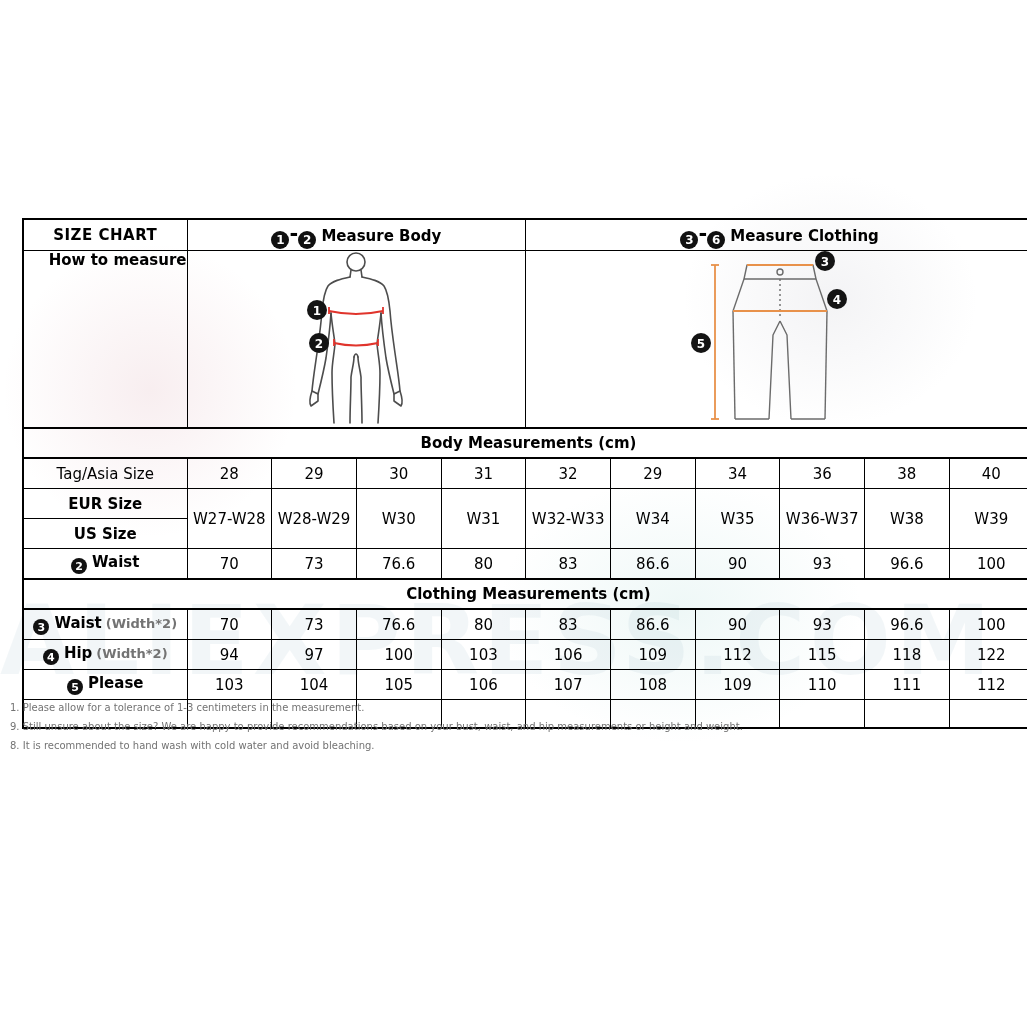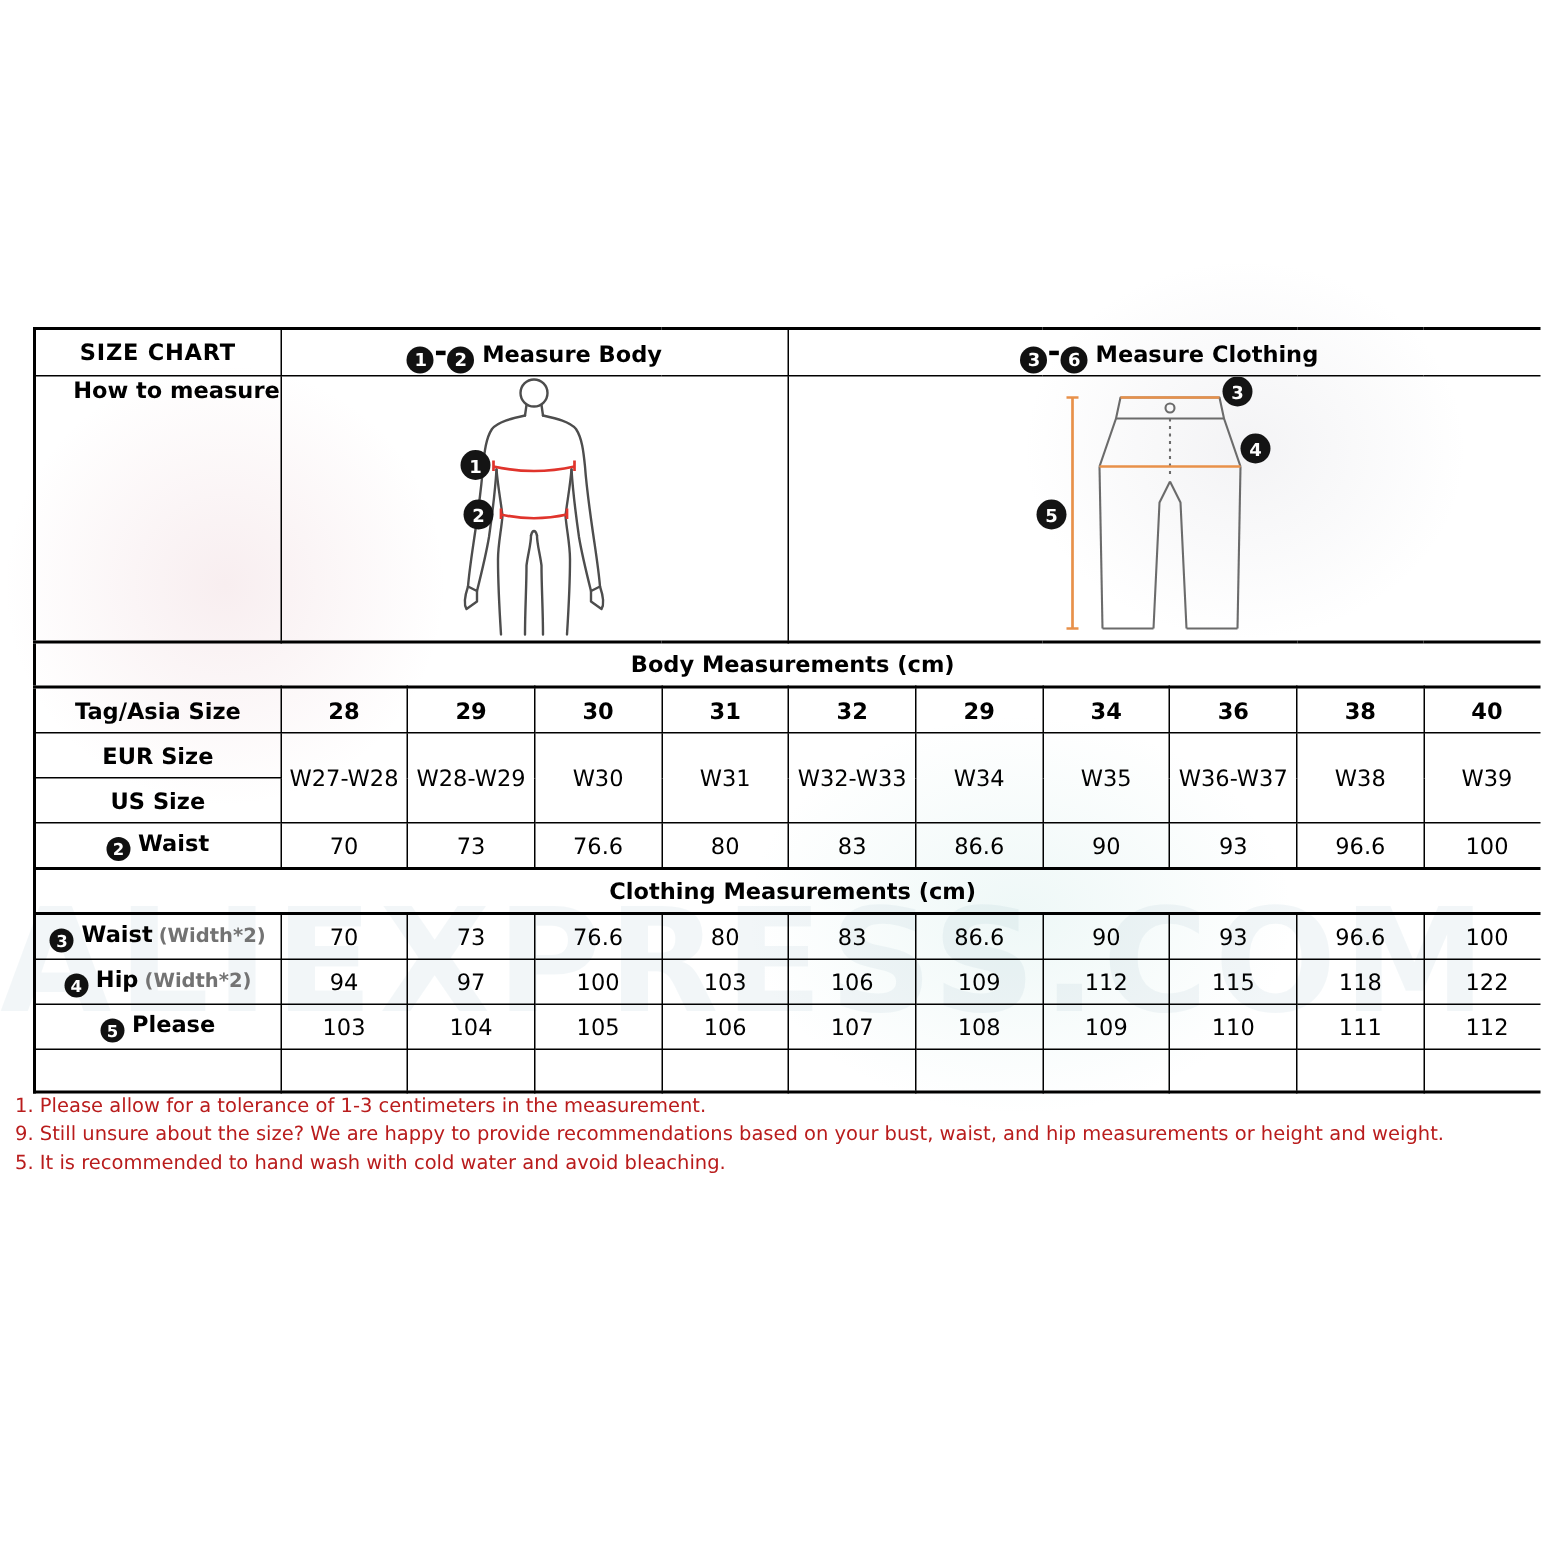--- a/index.html
+++ b/index.html
@@ -30,32 +30,32 @@
     font-size:15px;padding:0 2px;overflow:hidden;background:transparent;
   }
   td.gray{background:#d9d9d9;}
   tr.section-row td{border-top:2px solid #000;border-bottom:2px solid #000;font-weight:bold;font-size:15px;height:28px;}
   tr.top-head td{height:30px;}
   td.size-chart-cell{font-weight:bold;font-size:16px;letter-spacing:0.5px;}
   td.measure-head{font-weight:bold;font-size:21px;}
   tr.measure-row td{height:176px;padding:0;vertical-align:top;text-align:right;}
   td.how-to{font-weight:bold;font-size:15px;vertical-align:middle;}
   tr.data-row td{height:29px;}
-  tr.bold-row td{font-weight:bold;}
+  tr.bold-row td{font-weight:normal;}
   td.row-label{text-align:left;padding-left:6px;font-weight:bold;white-space:nowrap;}
   tr.empty-row td{height:27px;}
   .circ{
     display:inline-flex;align-items:center;justify-content:center;
     width:18px;height:18px;border-radius:50%;background:#111;color:#fff;
     font-size:12px;font-weight:bold;vertical-align:-3px;
   }
   .circ.small{width:16px;height:16px;font-size:11px;vertical-align:-3px;margin-right:5px;}
   .dash{font-weight:bold;font-size:21px;}
   .orange-note{color:#737373;font-weight:bold;font-size:13px;margin-left:4px;}
-  .notes{position:absolute;left:10px;top:728px;width:1008px;font-size:13px;line-height:19px;color:#b91c1c;}
+  .notes{position:absolute;left:10px;top:698px;width:1008px;font-size:10px;line-height:19px;color:#737373;}
   .notes p{margin:0 0 0 0;}
   .fig-wrap{display:flex;justify-content:center;align-items:flex-start;height:176px;}
 </style>
 </head>
 <body>
 
 <div class="swirl s1"></div>
 <div class="swirl s2"></div>
 <div class="swirl s3"></div>
 <div class="watermark">ALIEXPRESS.COM</div>
@@ -295,14 +295,14 @@
     <td></td>
         <td></td>
     <td></td>
   </tr>
 </tbody>
   </table>
 
 <div class="notes">
   <p>1. Please allow for a tolerance of 1-3 centimeters in the measurement.</p>
   <p>9. Still unsure about the size? We are happy to provide recommendations based on your bust, waist, and hip measurements or height and weight.</p>
-  <p>5. It is recommended to hand wash with cold water and avoid bleaching.</p>
+  <p>8. It is recommended to hand wash with cold water and avoid bleaching.</p>
 </div>
 
 </body></html>

